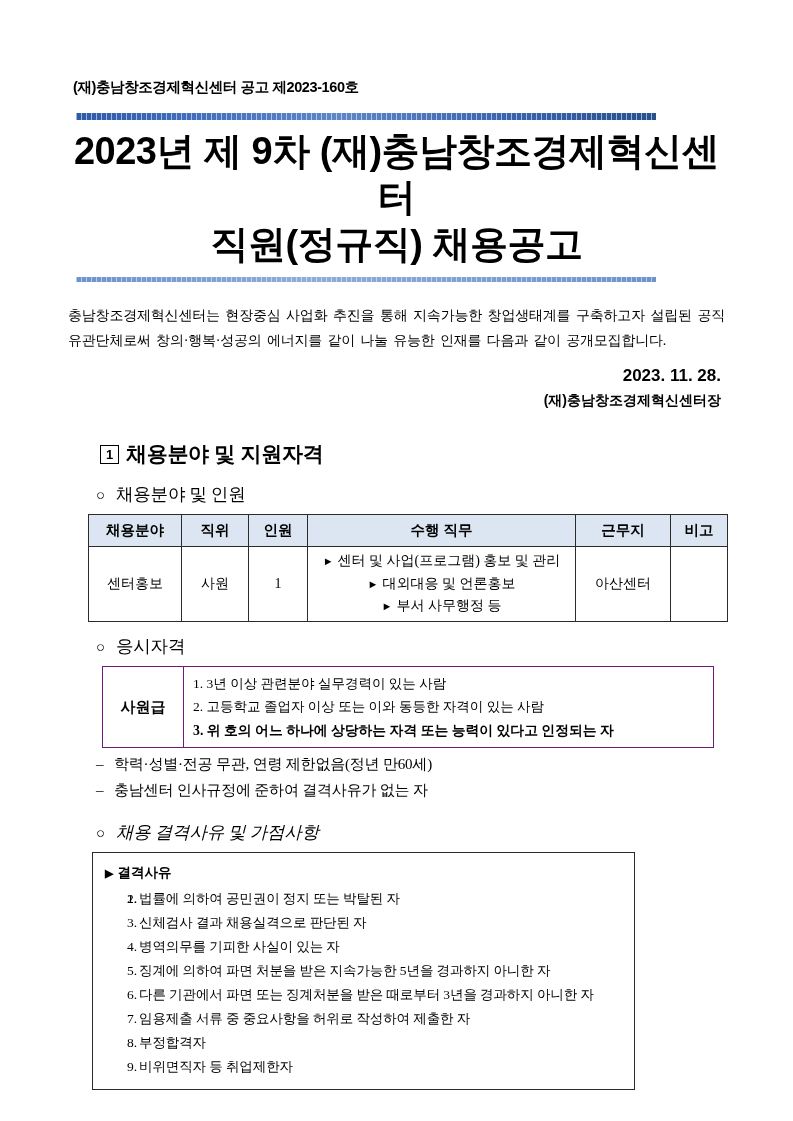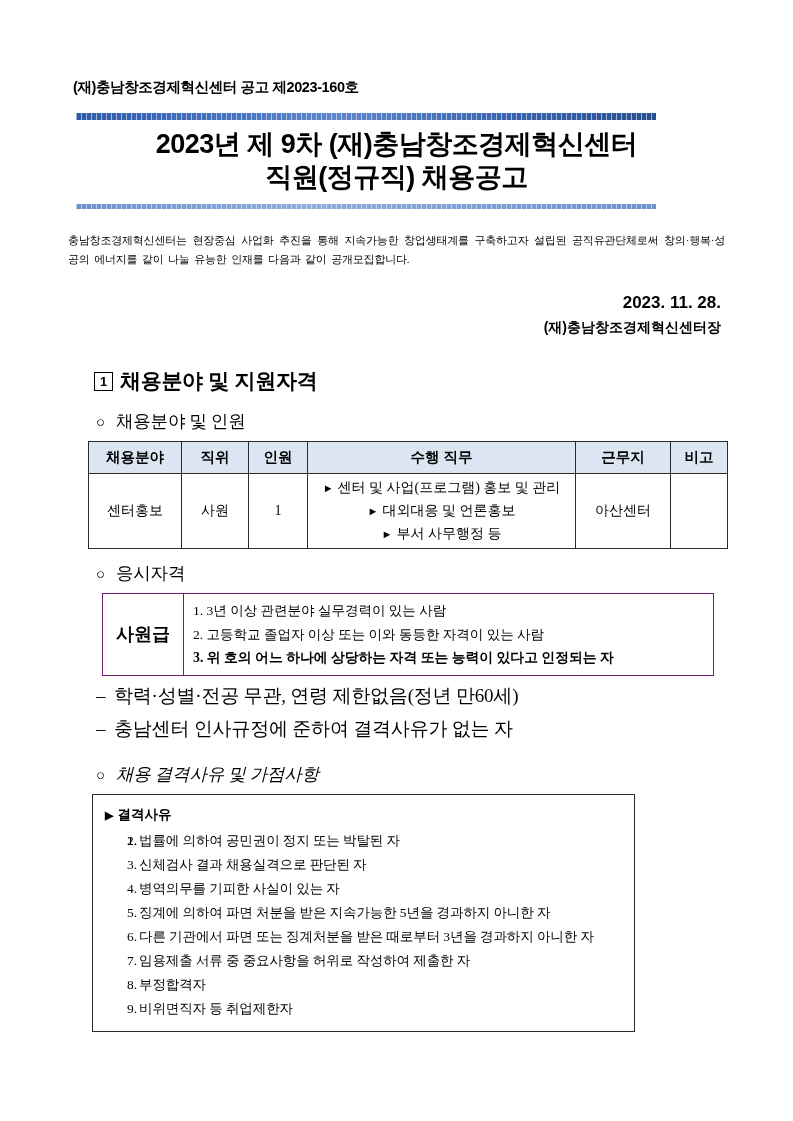--- a/index.html
+++ b/index.html
@@ -45,68 +45,68 @@
   }
   .rule-top-inner {
     height: 7px;
     width: 580px;
     background-image: repeating-linear-gradient(90deg, rgba(255,255,255,0.55) 0 1px, rgba(255,255,255,0) 1px 5px);
   }
   .title-main {
     text-align: center;
     font-family: "Liberation Sans", sans-serif;
     font-weight: bold;
-    font-size: 27px;
+    font-size: 38px;
     line-height: 1.22;
     letter-spacing: -0.5px;
     padding: 8px 0 6px 0;
     white-space: pre-line;
   }
   .rule-bottom {
     height: 5px;
     width: 580px;
     margin: 4px 0 0 10px;
     background: linear-gradient(90deg,#6d93cf 0%, #8fadda 40%, #6d93cf 100%);
   }
   .rule-bottom-inner {
     height: 5px;
     width: 580px;
     background-image: repeating-linear-gradient(90deg, rgba(255,255,255,0.5) 0 1px, rgba(255,255,255,0) 1px 5px);
   }
 
   
   .intro {
     margin: 22px 2px 0 2px;
-    font-size: 11px;
+    font-size: 14px;
     line-height: 1.75;
     text-align: justify;
     letter-spacing: -0.2px;
     word-spacing: 2px;
     font-family: Liberation Serif, serif;
   }
   .date-line, .org-line {
     text-align: right;
     font-family: "Liberation Sans", sans-serif;
     font-weight: bold;
     font-size: 17px;
     letter-spacing: 0px;
-    margin-top: 24px;
+    margin-top: 13px;
     padding-right: 6px;
   }
   .org-line {
     font-size: 14px;
     margin-top: 6px;
   }
 
   
   .section-heading {
     font-family: "Liberation Sans", sans-serif;
     font-weight: bold;
     font-size: 21px;
-    margin: 30px 0 14px 2px;
+    margin: 30px 0 14px 8px;
     letter-spacing: -0.3px;
     padding-left: 26px;
   }
   .section-heading .numbox {
     display: inline-block;
     border: 1.5px solid #000;
     width: 17px;
     height: 17px;
     line-height: 17px;
     text-align: center;
@@ -120,21 +120,21 @@
     margin: 12px 0 8px 30px;
     letter-spacing: -0.2px;
   }
   .bullet-circle .mark {
     display: inline-block;
     width: 20px;
     font-size: 15px;
   }
 
   .dash-line {
-    font-size: 19px;
+    font-size: 15px;
     margin: 7px 0 0 30px;
     letter-spacing: -0.2px;
   }
   .dash-line .mark {
     display: inline-block;
     width: 18px;
   }
 
   
   table.tbl {
@@ -176,21 +176,21 @@
   }
   table.qual td {
     border: 1px solid #701a75;
     vertical-align: middle;
   }
   td.qual-label {
     width: 78px;
     text-align: center;
     font-family: "Liberation Sans", sans-serif;
     font-weight: bold;
-    font-size: 18px;
+    font-size: 15px;
     margin-top: 40px;
   }
   td.qual-body {
     padding: 5px 9px;
     line-height: 1.72;
     font-size: 13.5px;
   }
   td.qual-body .strong {
     font-weight: bold;
     font-size: 13.8px;

